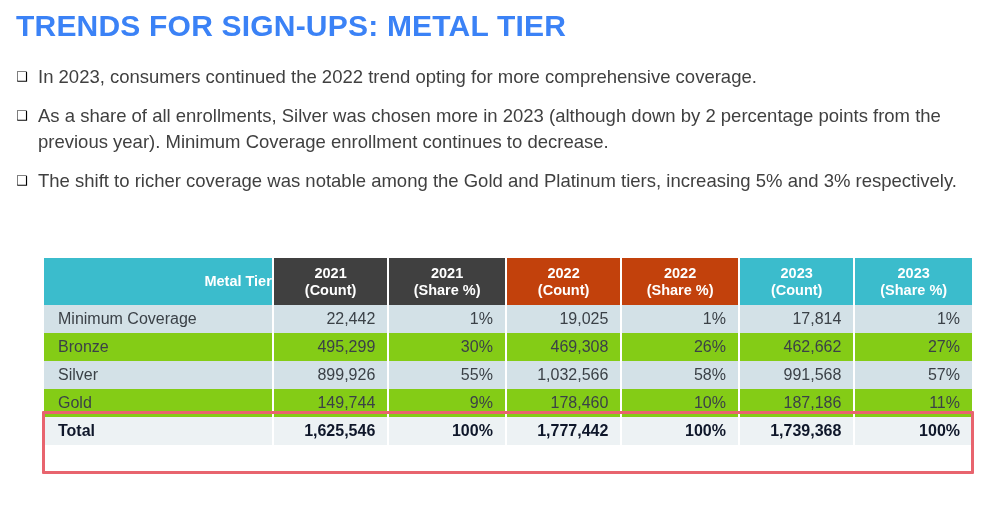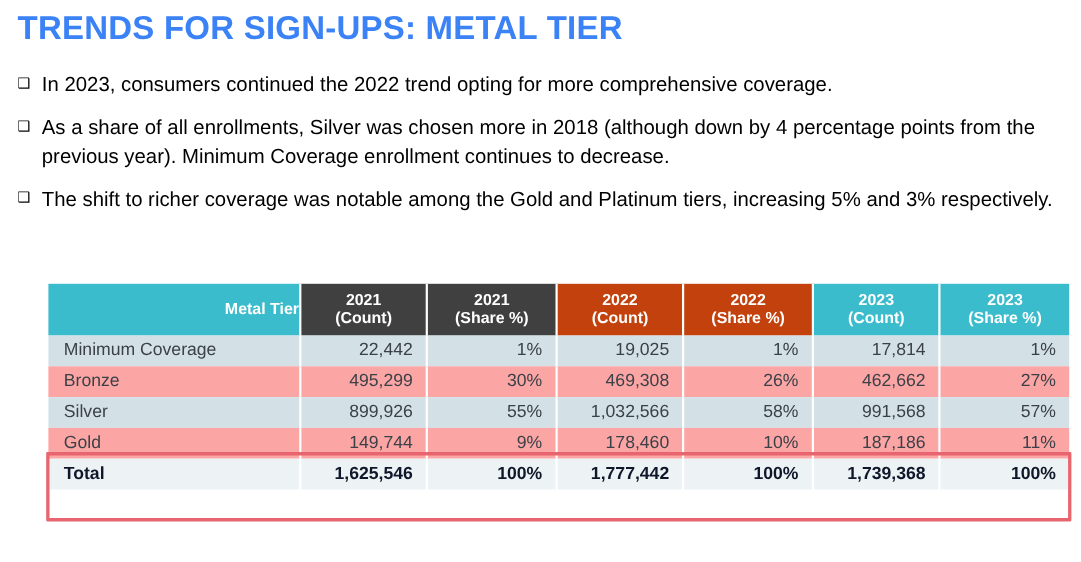--- a/index.html
+++ b/index.html
@@ -47,21 +47,21 @@
     line-height: 26px;
     color: #000;
     text-align: left;
     padding-left: 4px;
     box-sizing: border-box;
     font-family: "DejaVu Sans", sans-serif;
   }
   .bullet-text {
     font-size: 18.5px;
     line-height: 26px;
-    color: #000000;
+    color: #404040;
     flex: 1 1 auto;
   }
 
   
   .metal-table {
     position: absolute;
     left: 44px;
     top: 258px;
     width: 928px;
     border-collapse: collapse;
@@ -111,21 +111,21 @@
   tbody td:last-child { border-right: none; }
   td.c-tier {
     text-align: left;
     padding-left: 14px;
   }
   td.c-num {
     text-align: right;
     padding-right: 12px;
   }
   tr.band-a td { background: #D3E1E7; }
-  tr.band-b td { background: #fca5a5; }
+  tr.band-b td { background: #84cc16; }
   tr.total-row td {
     background: #EDF2F4;
     font-weight: bold;
     color: #0f172a;
   }
 
   
   .highlight-box {
     position: absolute;
     left: 42px;
@@ -145,21 +145,21 @@
 
 <div class="bullets">
 
   <div class="bullet-row">
     <span class="bullet-glyph">❑</span>
     <span class="bullet-text">In 2023, consumers continued the 2022 trend opting for more comprehensive coverage.</span>
   </div>
 
   <div class="bullet-row">
     <span class="bullet-glyph">❑</span>
-    <span class="bullet-text">As a share of all enrollments, Silver was chosen more in 2018 (although down by 4 percentage points from the previous year). Minimum Coverage enrollment continues to decrease.</span>
+    <span class="bullet-text">As a share of all enrollments, Silver was chosen more in 2023 (although down by 2 percentage points from the previous year). Minimum Coverage enrollment continues to decrease.</span>
   </div>
 
   <div class="bullet-row">
     <span class="bullet-glyph">❑</span>
     <span class="bullet-text">The shift to richer coverage was notable among the Gold and Platinum tiers, increasing 5% and 3% respectively.</span>
   </div>
 
 </div>
 
 <table class="metal-table">

